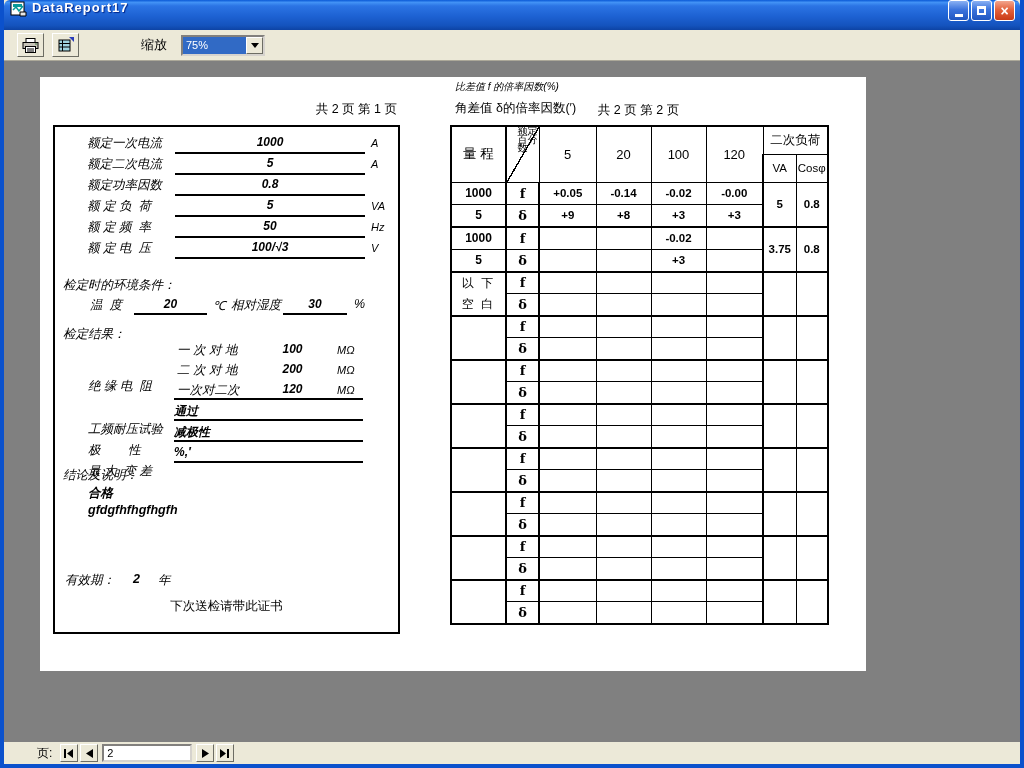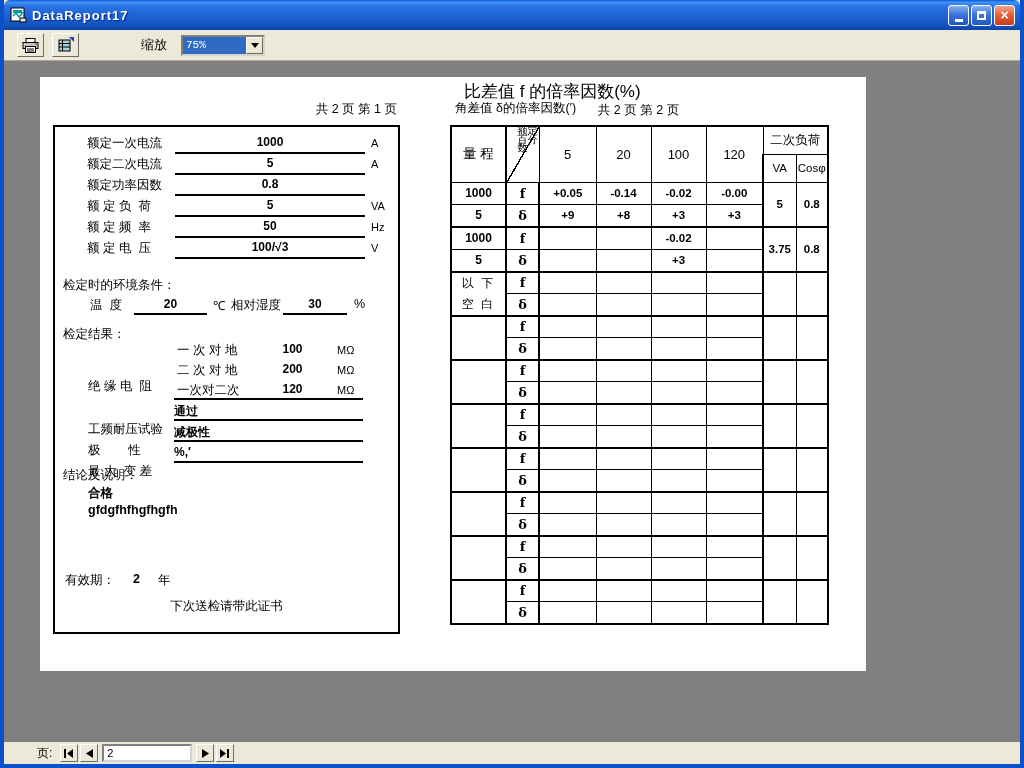--- a/index.html
+++ b/index.html
@@ -1,21 +1,21 @@
 <!DOCTYPE html>
 <html><head>
 <meta charset="utf-8">
 <style>
   * { margin:0; padding:0; box-sizing:border-box; }
   html,body { width:1024px; height:768px; overflow:hidden; font-family:"Liberation Sans",sans-serif; }
   .window { width:1024px; height:768px; display:flex; flex-direction:column;
             border-left:4px solid #0b51cc; border-right:4px solid #0b51cc; border-bottom:4px solid #0b51cc;
             background:#ece9d8; }
   
-  .titlebar { height:30px; flex:0 0 30px; display:flex; align-items:center; padding:0 5px 0 6px;
+  .titlebar { height:30px; flex:0 0 30px; display:flex; padding:0 5px 0 6px;
     background:linear-gradient(180deg,#0a59d6 0%,#4292f5 8%,#2b74e4 20%,#1d61d2 55%,#1453bd 85%,#0d43a4 100%);
     border-radius:6px 6px 0 0; }
   .app-icon { width:18px; height:18px; margin-right:4px; display:inline-flex; }
   .title-text { color:#fff; font-weight:bold; font-size:13px; letter-spacing:1px;
     text-shadow:1px 1px 1px #00268a; flex:1; }
   .win-controls { display:flex; gap:2px; }
   .wbtn { width:21px; height:21px; border-radius:3px; border:1px solid #fff; display:flex;
           align-items:center; justify-content:center; cursor:default; }
   .wbtn.min,.wbtn.max { background:linear-gradient(180deg,#8ab1f3 0%,#3c74dd 45%,#2056c0 100%); }
   .wbtn.close { background:linear-gradient(180deg,#f2a58e 0%,#e4633c 45%,#c93b17 100%); }
@@ -24,32 +24,32 @@
   .glyph-close { color:#fff; font-weight:bold; font-size:14px; line-height:14px; }
   
   .toolbar { height:31px; flex:0 0 31px; background:#ece9d8; display:flex; align-items:center;
              border-bottom:1px solid #aca899; }
   .tbtn { width:27px; height:24px; margin-left:8px; background:#ece9d8; display:flex; align-items:center;
           justify-content:center; border:1px solid; border-color:#fff #6d6d64 #6d6d64 #fff; }
   .tbtn:first-child { margin-left:13px; }
   .zoom-label { margin-left:62px; font-size:13px; color:#000; }
   .combo { margin-left:14px; width:84px; height:21px; display:flex;
            border:2px inset #d6d3ce; background:#fff; }
-  .combo-value { flex:1; background:#316ac5; color:#fff; font-size:11px; padding:2px 0 0 3px;font-family:Liberation Mono, monospace; }
+  .combo-value { flex:1; background:#316ac5; color:#fff; font-size:11px; padding:2px 0 0 3px; }
   .combo-btn { width:17px; background:#ece9d8; border:1px solid; border-color:#fff #6d6d64 #6d6d64 #fff;
                display:flex; align-items:center; justify-content:center; }
   .arrow-down { width:0; height:0; border-left:4px solid transparent; border-right:4px solid transparent;
                 border-top:5px solid #000; }
   
   .preview { flex:1; background:#808080; position:relative; overflow:hidden; }
   .paper { position:absolute; left:36px; top:16px; width:826px; height:594px; background:#fff;
            color:#000; overflow:hidden; }
-  .abs { position:absolute; white-space:pre; }
+  .abs { position:absolute; white-space:pre;font-style:italic; }
   .p1-indicator { position:absolute; left:13px; top:24px; width:344px; text-align:right; font-size:12.5px; }
-  .p2-title1 { position:absolute; left:424px; top:3px;  font-size:17px; }
+  .p2-title1 { position:absolute; left:415px; top:3px;  font-size:10px;font-style:italic; }
   .p2-title2 { position:absolute; left:415px; top:23px; font-size:12.5px; }
   .p2-indicator { position:absolute; left:410px; top:25px; width:377px; text-align:center; font-size:12.5px; }
   
   .lbox { position:absolute; left:13px; top:48px; width:347px; height:509px; border:2px solid #000;
           font-size:12.5px; }
   .frow,.irow,.rrow,.trow { position:absolute; left:0; width:100%; height:20px; }
   .flabel { left:32px; top:0; }
   .fvalue { left:120px; top:0; width:190px; text-align:center; font-weight:bold; font-size:12px;
             border-bottom:2px solid #000; height:19px; }
   .funit  { left:316px; top:2px; font-size:11px; }

